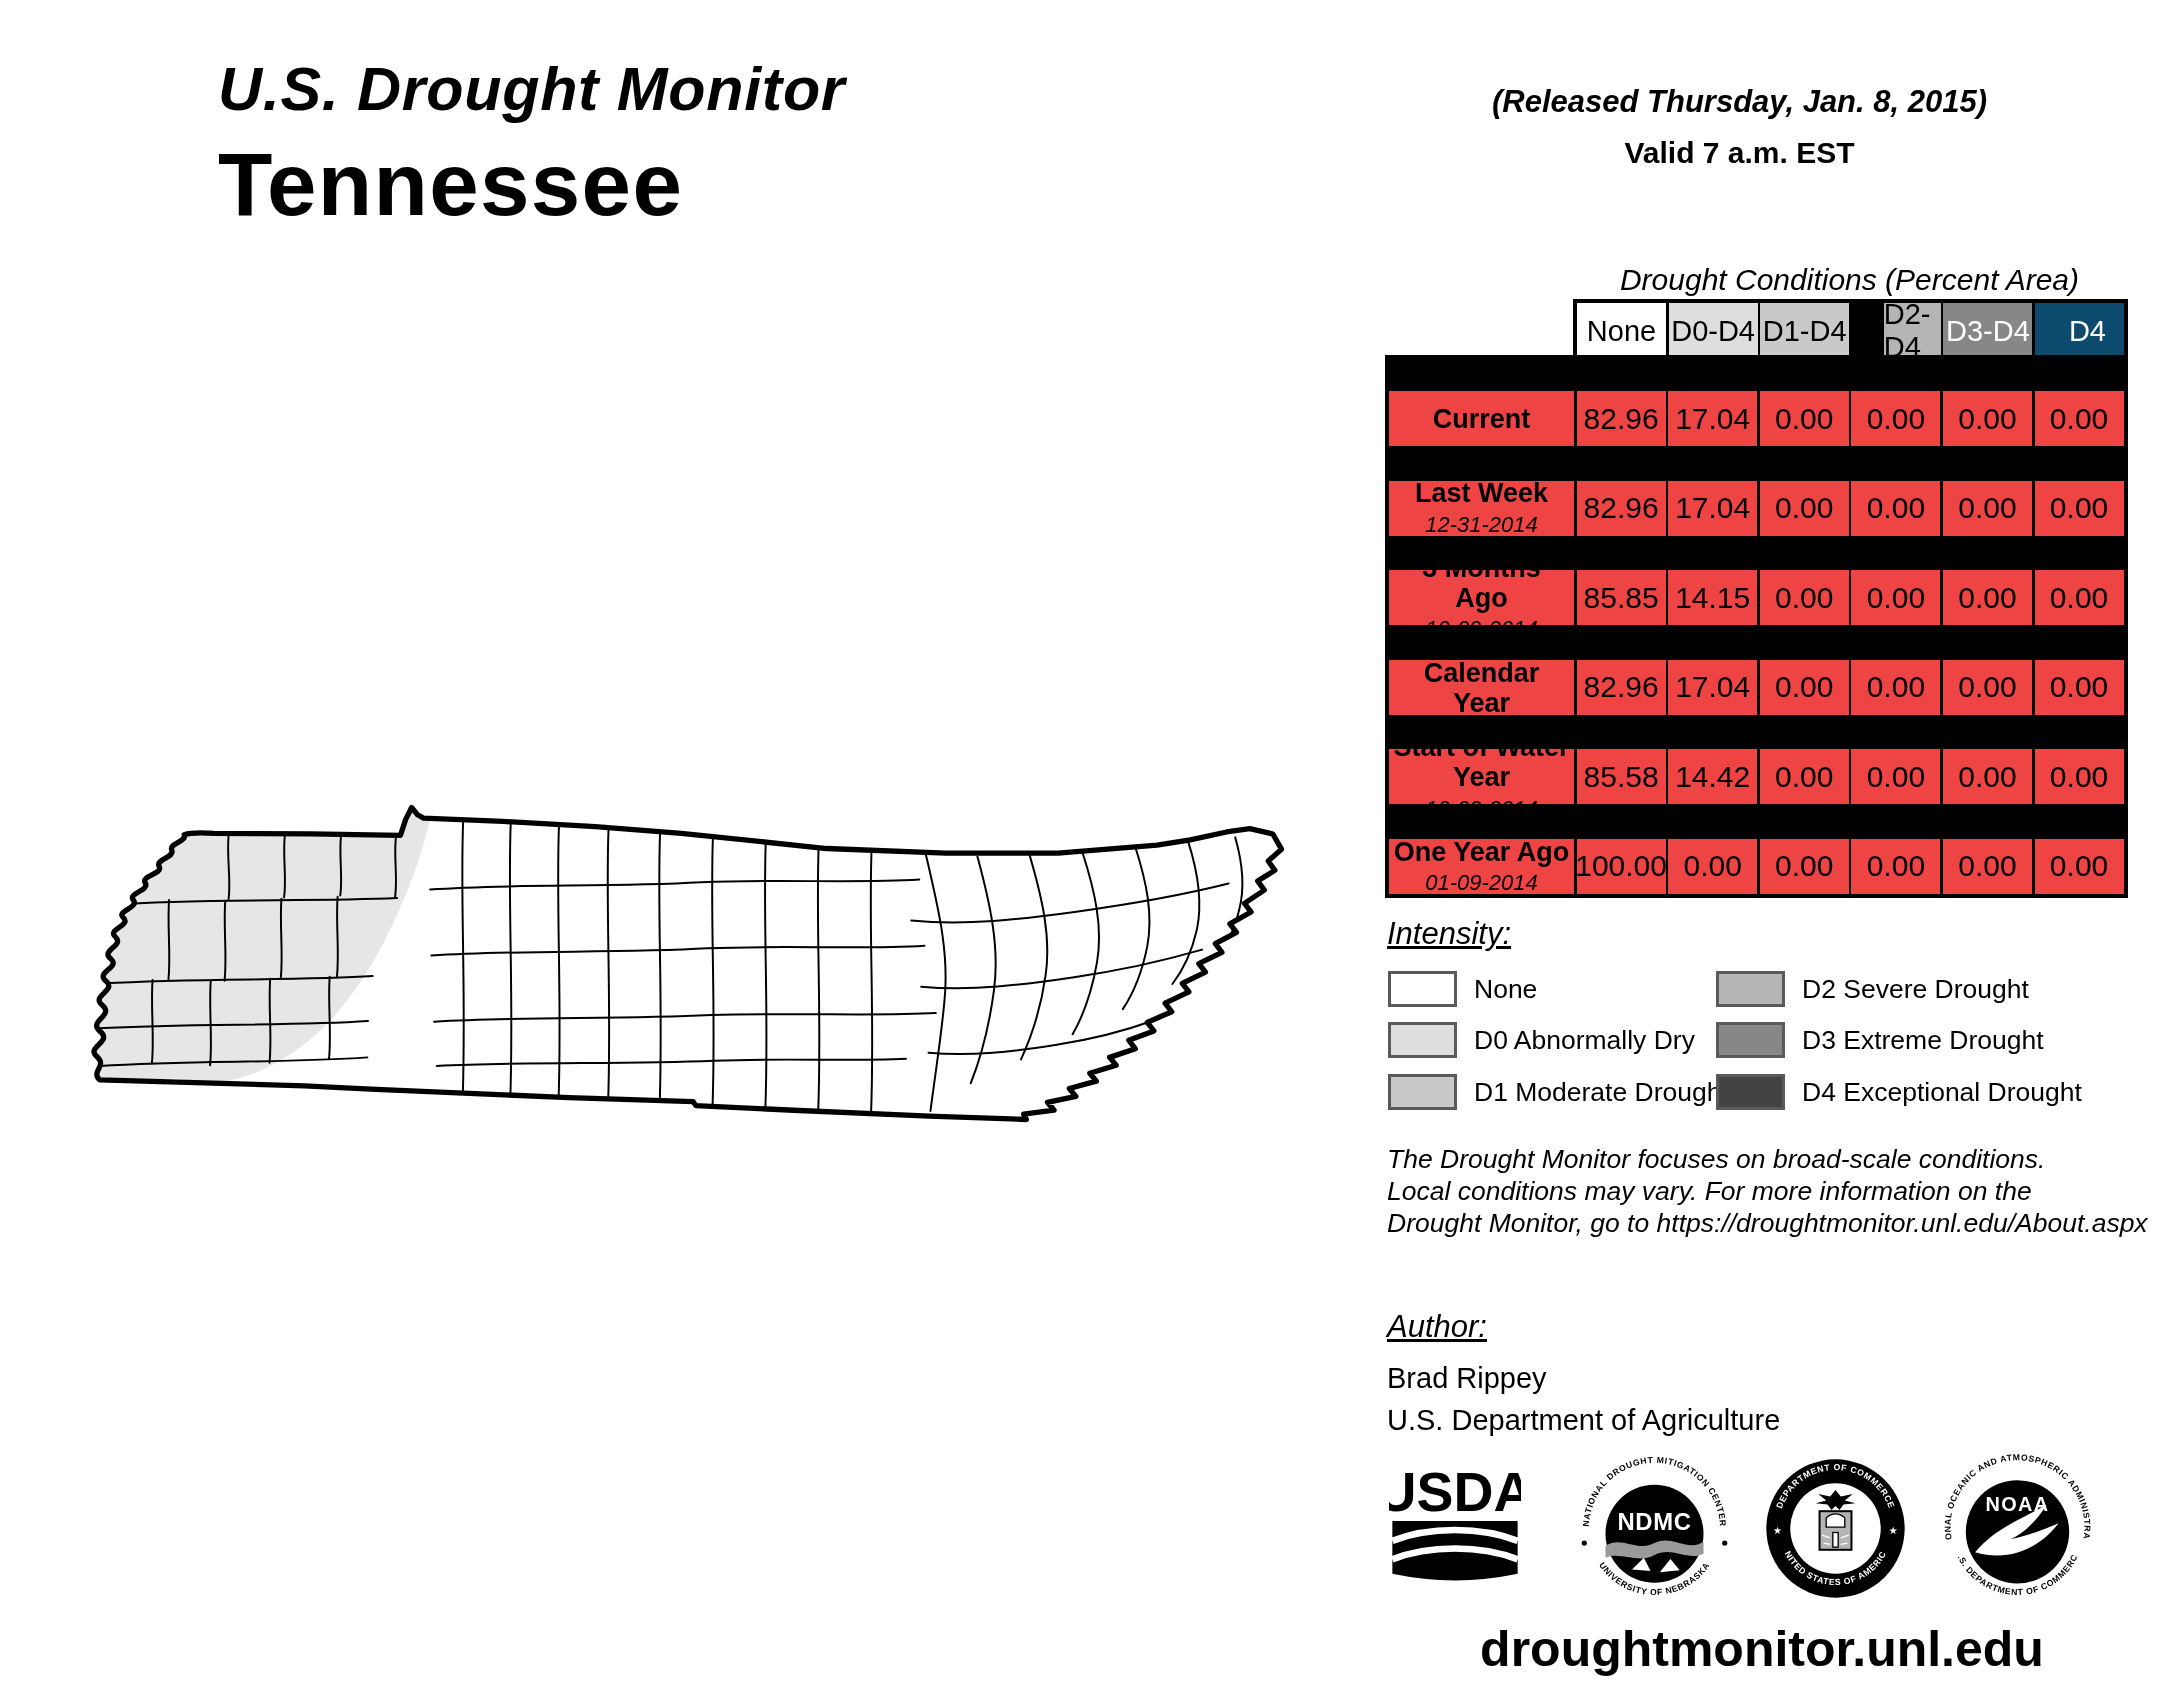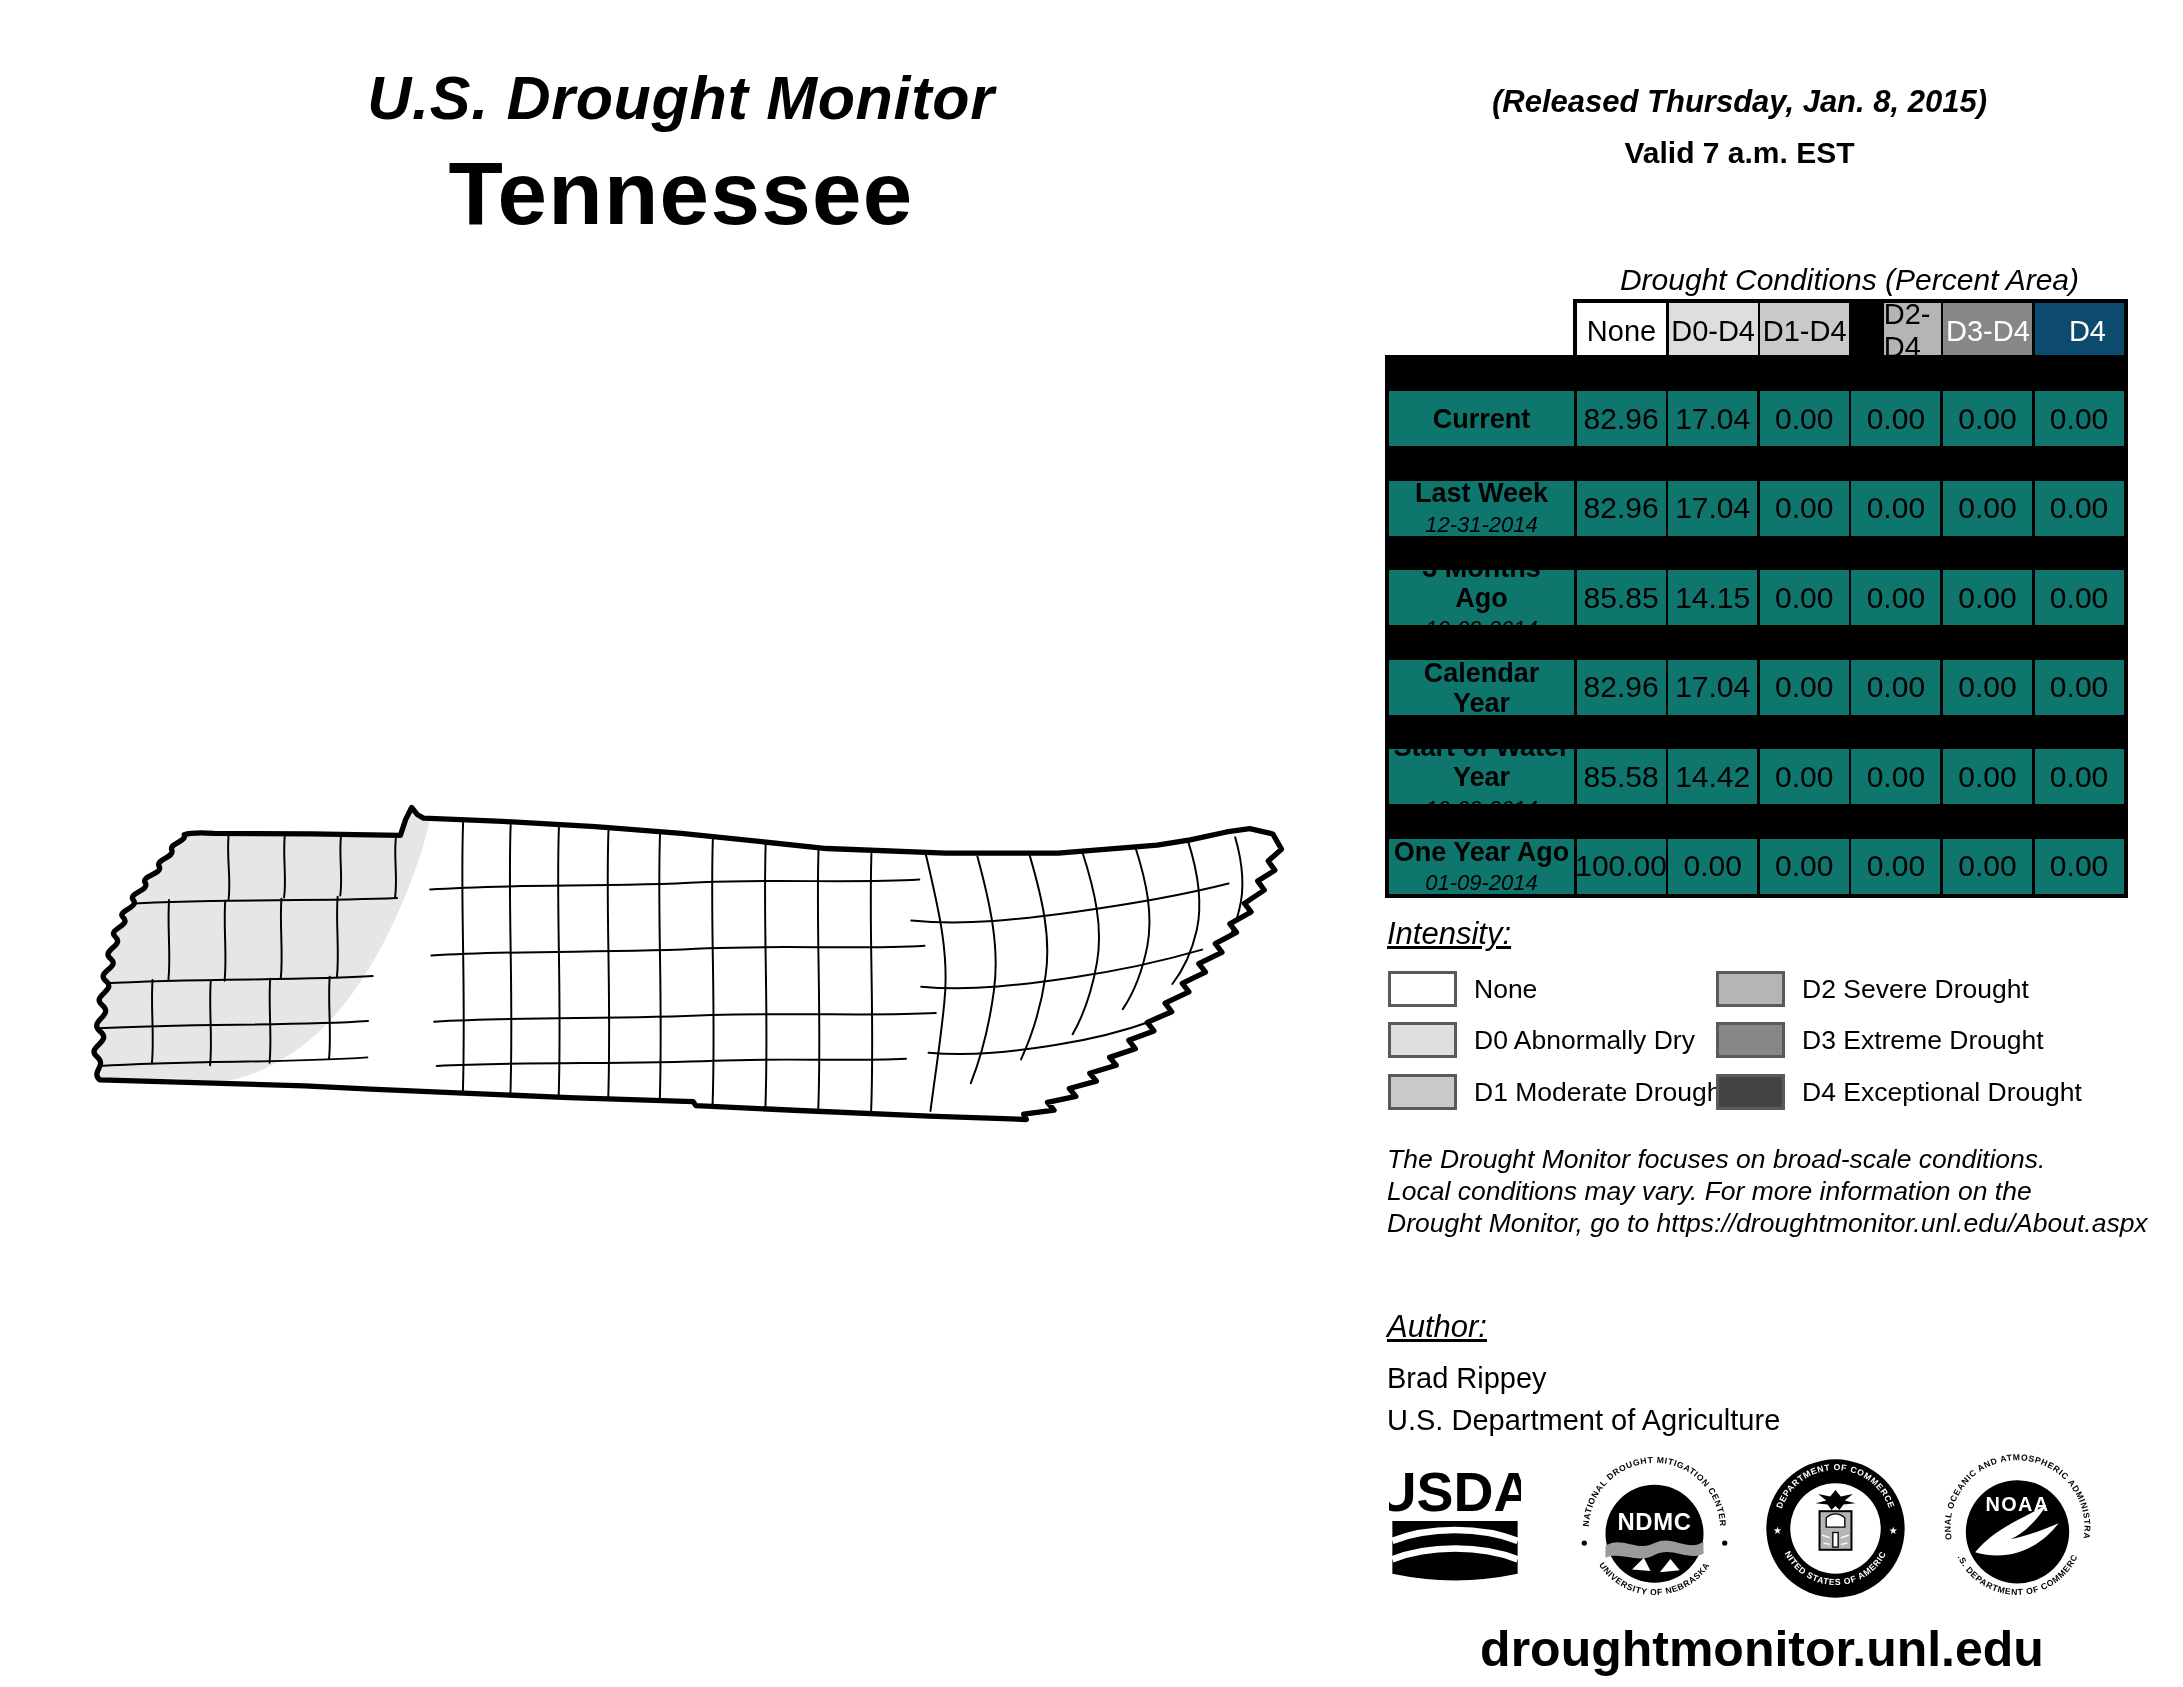--- a/index.html
+++ b/index.html
@@ -2,41 +2,41 @@
 <html style="font-size:10.6px"><head>
 <meta charset="utf-8">
 <title>U.S. Drought Monitor - Tennessee</title>
 <style>
   html,body{margin:0;padding:0;background:#fff;}
   .canvas{
     position:relative;width:2183px;height:1687px;background:#ffffff;overflow:hidden;
     font-family:"Liberation Sans",sans-serif;color:#000;
   }
   
-  .title-block{position:absolute;left:218px;top:63px;width:926px;text-align:center;}
+  .title-block{position:absolute;left:218px;top:54px;width:926px;text-align:left;}
   .title-main{font-size:61px;font-weight:bold;font-style:italic;letter-spacing:0.7px;}
   .title-state{font-size:89px;font-weight:bold;margin-top:9.3px;letter-spacing:1.3px;}
   .date-block{position:absolute;left:1442px;top:71px;width:595px;text-align:center;}
   .date-main{font-size:53px;font-weight:bold;}
   .date-released{font-size:31px;font-weight:bold;font-style:italic;margin-top:13.2px;}
   .date-valid{font-size:30px;font-weight:bold;margin-top:16px;}
   
   .map-wrap{position:absolute;left:0;top:754px;width:1356px;height:423px;}
   
   .tbl-title{position:absolute;left:1573px;top:263px;width:553px;text-align:center;
              font-size:30px;font-style:italic;}
   .tbl-header{position:absolute;left:1573px;top:299px;background:#000;
               display:grid;grid-template-columns:repeat(6,89px);gap:2.6px;padding:4px 4px 0 4px;}
   .tbl-header .hcell{height:56px;display:flex;align-items:center;justify-content:center;
               font-size:29px;background:#fff;}
   .hcell.dark{color:#fff;}
   .tbl-body{position:absolute;left:1385px;top:355px;background:#000;
             display:grid;grid-template-columns:185px repeat(6,89px);grid-auto-rows:87px;
             gap:2.6px;padding:4px;}
-  .tbl-body .cell{background:#0f766e;display:flex;align-items:center;justify-content:center;margin-top:32px;}
+  .tbl-body .cell{background:#ef4444;display:flex;align-items:center;justify-content:center;margin-top:32px;}
   .rlabel{flex-direction:column;padding:0 4px;text-align:center;}
   .rlabel .rmain{font-size:27px;font-weight:bold;line-height:30px;}
   .rlabel .rdate{font-size:22px;font-style:italic;margin-top:3.3px;}
   .vcell{font-size:30px;}
   
   .legend-title{position:absolute;left:1387px;top:916px;font-size:31px;font-style:italic;
                 text-decoration:underline;}
   .sw{position:absolute;width:69px;height:36px;border:3.3px solid #5a5a5a;box-sizing:border-box;}
   .sw-label{position:absolute;font-size:26.5px;line-height:36px;height:36px;}
   

